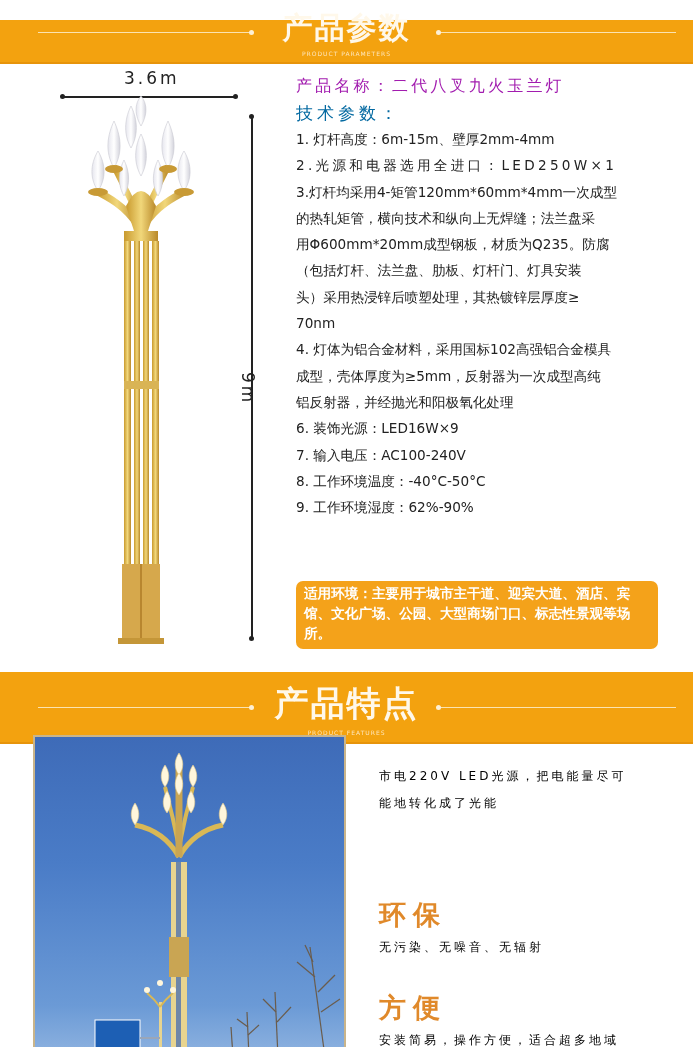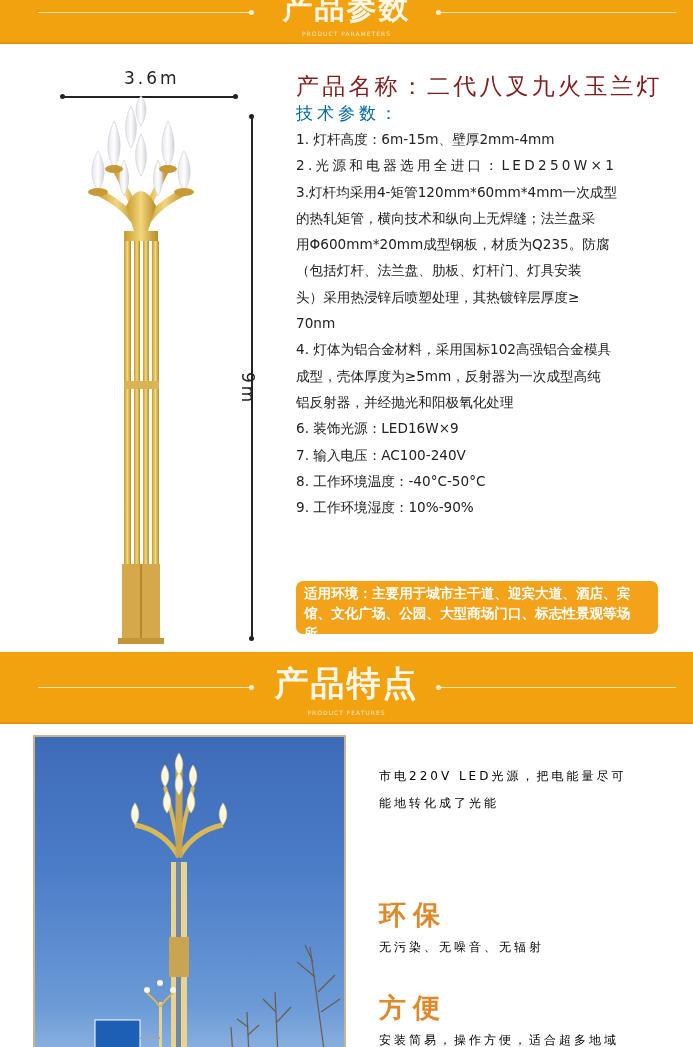--- a/index.html
+++ b/index.html
@@ -4,20 +4,21 @@
 <style>
   * { box-sizing: border-box; margin: 0; padding: 0; }
   html, body { width: 693px; height: 1047px; overflow: hidden; background: #ffffff; }
   body { position: relative; font-family: "DejaVu Sans", "Liberation Sans", sans-serif; color: #222; }
 
   
   .banner {
     position: absolute; left: 0; width: 693px;
     background: #f3a20f;
     border-bottom: 2px solid #e7940a;
+    margin-top: 20px;
   }
   .banner .rule {
     position: absolute; height: 1px; background: #fbe3b0; top: 50%;
   }
   .banner .rule::after {
     content: ""; position: absolute; width: 5px; height: 5px; border-radius: 50%;
     background: #fdf0d6; top: -2px;
   }
   .banner .rule.left::after { right: -4px; }
   .banner .rule.right::after { left: -4px; }
@@ -50,27 +51,27 @@
   .hline { position: absolute; height: 1.5px; background: #222; }
   .vline { position: absolute; width: 1.5px; background: #222; }
   .dot { position: absolute; width: 5px; height: 5px; border-radius: 50%; background: #222; }
   #dim-height-label { left: 258px; top: 372px; transform: rotate(90deg); transform-origin: left top; font-size: 17px; letter-spacing: 3px; }
 
   
   .pole-wrap { position: absolute; left: 86px; top: 96px; width: 110px; height: 550px; }
 
   
   .spec-area { position: absolute; left: 296px; top: 72px; width: 392px; }
-  .product-name { font-size: 23px; letter-spacing: 3.2px; color: #7f1d1d; height: 28px; line-height: 28px; }
+  .product-name { font-size: 16px; letter-spacing: 3.2px; color: #a21caf; height: 28px; line-height: 28px; }
   .tech-heading { font-size: 17px; letter-spacing: 4px; color: #0369a1; height: 26px; line-height: 26px; }
   .spec-line { font-size: 13.6px; line-height: 26.3px; color: #222; white-space: nowrap; }
   .spec-line.wide { letter-spacing: 3.3px; }
 
   .env-box {
-    position: absolute; left: 296px; top: 581px; width: 362px; height: 53px;
+    position: absolute; left: 296px; top: 581px; width: 362px; height: 68px;
     background: #f4a21a; border-radius: 7px;
     padding: 2px 8px; color: #fff; font-size: 13.6px; line-height: 20px; font-weight: bold;
   }
   .env-box .env-label { color: #fff; }
 
   
   .photo {
     position: absolute; left: 33px; top: 735px; width: 313px; height: 320px;
     border: 2px solid #c9b48a; overflow: hidden;
     background: linear-gradient(180deg, #3e6bb8 0%, #4a7cc7 40%, #6b9ad6 85%, #8cb1df 100%);
@@ -164,21 +165,21 @@
   <div class="spec-line">用Φ600mm*20mm成型钢板，材质为Q235。防腐</div>
   <div class="spec-line">（包括灯杆、法兰盘、肋板、灯杆门、灯具安装</div>
   <div class="spec-line">头）采用热浸锌后喷塑处理，其热镀锌层厚度≥</div>
   <div class="spec-line">70nm</div>
   <div class="spec-line">4. 灯体为铝合金材料，采用国标102高强铝合金模具</div>
   <div class="spec-line">成型，壳体厚度为≥5mm，反射器为一次成型高纯</div>
   <div class="spec-line">铝反射器，并经抛光和阳极氧化处理</div>
   <div class="spec-line">6. 装饰光源：LED16W×9</div>
   <div class="spec-line">7. 输入电压：AC100-240V</div>
   <div class="spec-line">8. 工作环境温度：-40°C-50°C</div>
-  <div class="spec-line">9. 工作环境湿度：10%-90%</div>
+  <div class="spec-line">9. 工作环境湿度：62%-90%</div>
 </div>
 
 <div class="env-box">
   <span class="env-label">适用环境：</span><span>主要用于城市主干道、迎宾大道、酒店、宾馆、文化广场、公园、大型商场门口、标志性景观等场所。</span>
 </div>
 
 <div class="banner" id="banner-features">
   <div class="rule left"></div>
   <div class="rule right"></div>
   <div class="title">产品特点</div>

